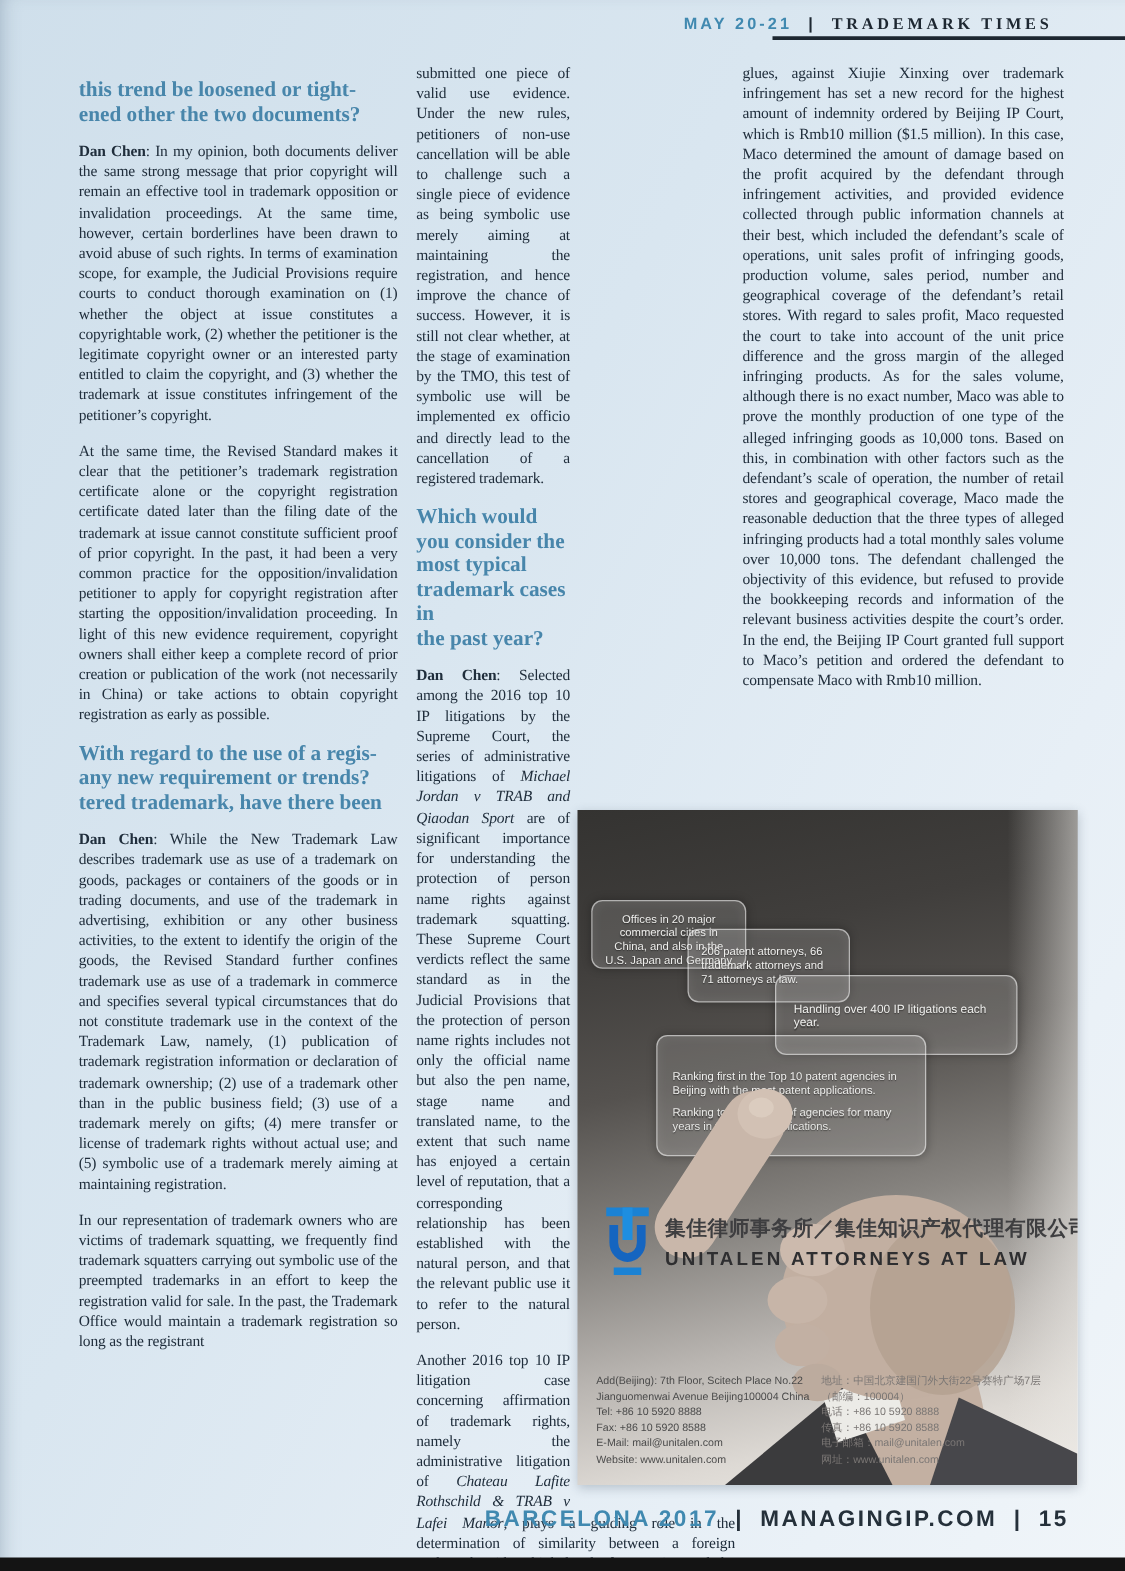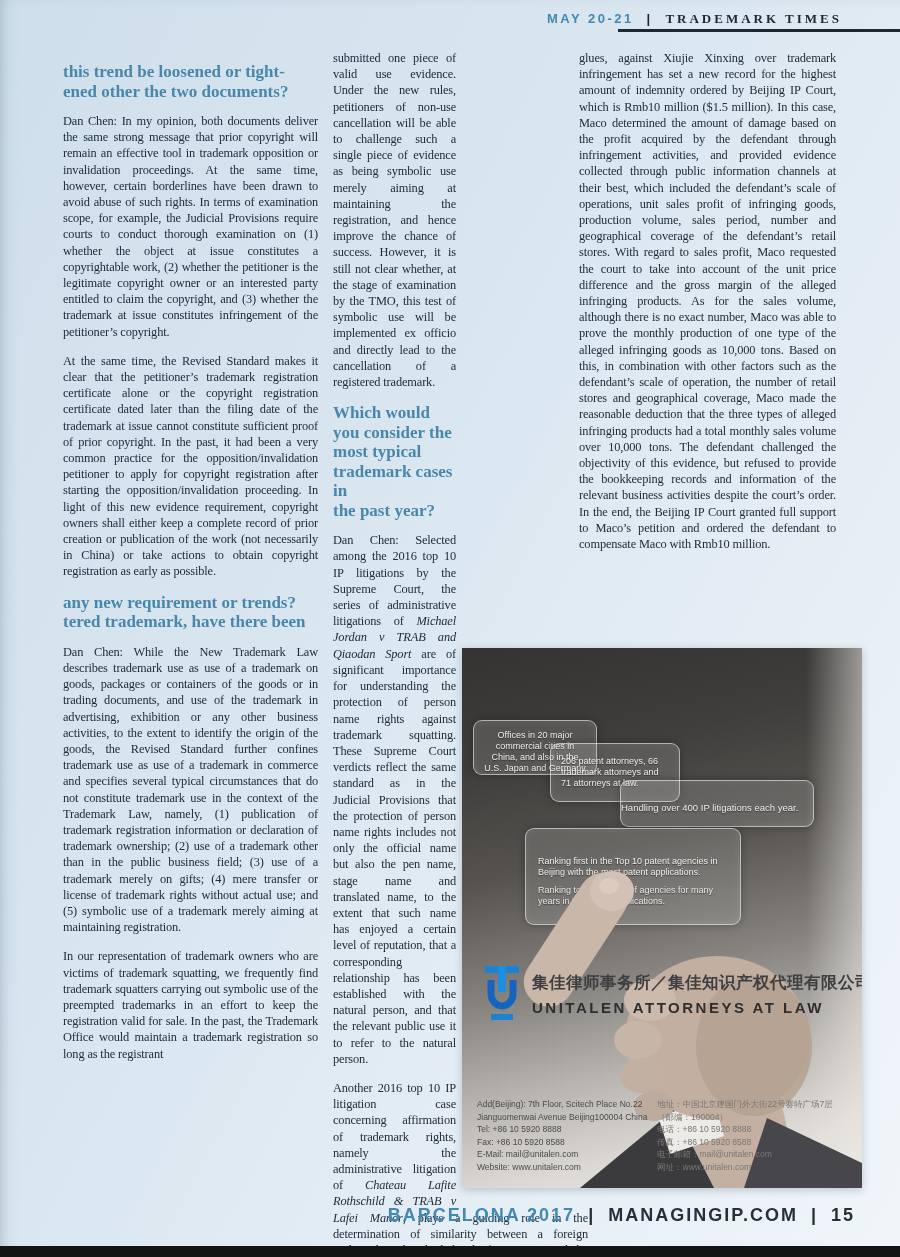--- a/index.html
+++ b/index.html
@@ -8,44 +8,44 @@
     font-family:"Liberation Serif",serif;color:#202e3c;
     box-shadow:inset 10px 0 18px -12px rgba(70,95,120,.45);}
   
   .masthead{position:absolute;top:11px;right:58px;font-size:13px;font-weight:bold;letter-spacing:2.5px;white-space:nowrap;}
   .masthead .date{color:#4089b0;font-family:"Liberation Sans",sans-serif;}
   .masthead .sep{color:#1d2731;margin:0 7px;font-family:"Liberation Sans",sans-serif;}
   .masthead .pub{color:#1d2731;font-family:"Liberation Serif",serif;letter-spacing:3px;}
   .masthead-rule{position:absolute;top:29px;left:618px;right:0;height:3px;background:#1d2731;}
   
   .col{position:absolute;top:50px;width:255px;text-align:justify;font-size:12.4px;line-height:16.2px;letter-spacing:-0.15px;hyphens:auto;}
-  .col1{left:63px;} .col2{left:333px;} .col3{left:579px;width:257px;}
+  .col1{left:63px;} .col2{left:333px;} .col3{left:594px;width:257px;}
   .col p{margin:0 0 13px;}
   .q{color:#4886ab;font-weight:bold;font-size:17px;line-height:19.5px;text-align:left;letter-spacing:0;margin:2px 0 12px;}
   .q span{display:block;}
   .q.first{margin-top:12px;}
-  .b{font-weight:normal;}
+  .b{font-weight:bold;}
   .it{font-style:italic;}
   .ad-spacer{float:right;width:132px;height:548px;margin-top:596px;}
   
   .ad{position:absolute;left:462px;top:648px;width:400px;height:540px;overflow:hidden;
     background:
       linear-gradient(to right,rgba(0,0,0,0) 86%,rgba(235,233,229,.55) 100%),
       linear-gradient(168deg,#343331 0%,#403e3c 20%,#55524f 38%,#87847ف 58%,#b9b5b1 74%,#ddd9d4 88%,#efece7 100%);
     background:
       linear-gradient(to right,rgba(0,0,0,0) 86%,rgba(235,233,229,.55) 100%),
       linear-gradient(168deg,#343331 0%,#403e3c 20%,#55524f 38%,#878480 58%,#b9b5b1 74%,#ddd9d4 88%,#efece7 100%);
     box-shadow:0 2px 8px rgba(40,60,80,.25);}
   .callout{position:absolute;border:1px solid rgba(255,255,255,.55);border-radius:9px;
     background:rgba(215,215,215,.16);box-shadow:0 0 8px rgba(0,0,0,.28), inset 0 0 10px rgba(255,255,255,.08);
     color:#f0f0ee;font-family:"Liberation Sans",sans-serif;font-size:9px;line-height:11px;
     text-shadow:0 1px 1px rgba(0,0,0,.5);z-index:2;box-sizing:border-box;}
   .c1{left:11px;top:72px;width:124px;height:55px;padding:9px 10px 0;text-align:center;}
   .c2{left:88px;top:95px;width:130px;height:59px;padding:12px 10px 0;}
-  .c3{left:158px;top:132px;width:194px;height:47px;padding:21px 0 0;font-size:9.5px;}
+  .c3{left:158px;top:132px;width:194px;height:64px;padding:21px 14px 0;font-size:9.5px;}
   .c45{left:63px;top:180px;width:216px;height:97px;padding:27px 12px 0;}
   .c45 .line2{display:block;margin-top:7px;color:#e8e8e6;}
   .hand{position:absolute;left:0;top:0;width:400px;height:540px;z-index:3;}
   .firmrow{position:absolute;left:0;top:312px;width:400px;z-index:4;}
   .logo{position:absolute;left:20px;top:4px;}
   .names{position:absolute;left:70px;top:12px;width:320px;}
   .cnname{font-family:"Liberation Sans",sans-serif;font-weight:bold;font-size:16.5px;color:#3e3e40;letter-spacing:.5px;white-space:nowrap;}
   .enname{font-family:"Liberation Sans",sans-serif;font-weight:bold;font-size:15px;color:#2e2e30;letter-spacing:2.5px;margin-top:5px;white-space:nowrap;}
   .contact{position:absolute;left:15px;top:450px;width:378px;z-index:4;
     font-family:"Liberation Sans",sans-serif;font-size:8.5px;line-height:12.5px;color:#4a4a4a;}
@@ -73,20 +73,21 @@
   <div class="masthead-rule"></div>
 
   <div class="col col1">
     <h2 class="q first">
       <span>this trend be loosened or tight-</span>
       <span>ened other the two documents?</span>
     </h2>
     <p><span class="b">Dan Chen</span><span>: In my opinion, both documents deliver the same strong message that prior copyright will remain an effective tool in trademark opposition or invalidation proceedings. At the same time, however, certain borderlines have been drawn to avoid abuse of such rights. In terms of examination scope, for example, the Judicial Provisions require courts to conduct thorough examination on (1) whether the object at issue constitutes a copyrightable work, (2) whether the petitioner is the legitimate copyright owner or an interested party entitled to claim the copyright, and (3) whether the trademark at issue constitutes infringement of the petitioner’s copyright.</span></p>
     <p><span>At the same time, the Revised Standard makes it clear that the petitioner’s trademark registration certificate alone or the copyright registration certificate dated later than the filing date of the trademark at issue cannot constitute sufficient proof of prior copyright. In the past, it had been a very common practice for the opposition/invalidation petitioner to apply for copyright registration after starting the opposition/invalidation proceeding. In light of this new evidence requirement, copyright owners shall either keep a complete record of prior creation or publication of the work (not necessarily in China) or take actions to obtain copyright registration as early as possible.</span></p>
     <h2 class="q">
+      <span>With regard to the use of a regis-</span>
       <span>any new requirement or trends?</span>
       <span>tered trademark, have there been</span>
     </h2>
     <p><span class="b">Dan Chen</span><span>: While the New Trademark Law describes trademark use as use of a trademark on goods, packages or containers of the goods or in trading documents, and use of the trademark in advertising, exhibition or any other business activities, to the extent to identify the origin of the goods, the Revised Standard further confines trademark use as use of a trademark in commerce and specifies several typical circumstances that do not constitute trademark use in the context of the Trademark Law, namely, (1) publication of trademark registration information or declaration of trademark ownership; (2) use of a trademark other than in the public business field; (3) use of a trademark merely on gifts; (4) mere transfer or license of trademark rights without actual use; and (5) symbolic use of a trademark merely aiming at maintaining registration.</span></p>
     <p><span>In our representation of trademark owners who are victims of trademark squatting, we frequently find trademark squatters carrying out symbolic use of the preempted trademarks in an effort to keep the registration valid for sale. In the past, the Trademark Office would maintain a trademark registration so long as the registrant</span></p>
   </div>
 
   <div class="col col2">
     <div class="ad-spacer"></div>
     <p><span>submitted one piece of valid use evidence. Under the new rules, petitioners of non-use cancellation will be able to challenge such a single piece of evidence as being symbolic use merely aiming at maintaining the registration, and hence improve the chance of success. However, it is still not clear whether, at the stage of examination by the TMO, this test of symbolic use will be implemented ex officio and directly lead to the cancellation of a registered trademark.</span></p>

